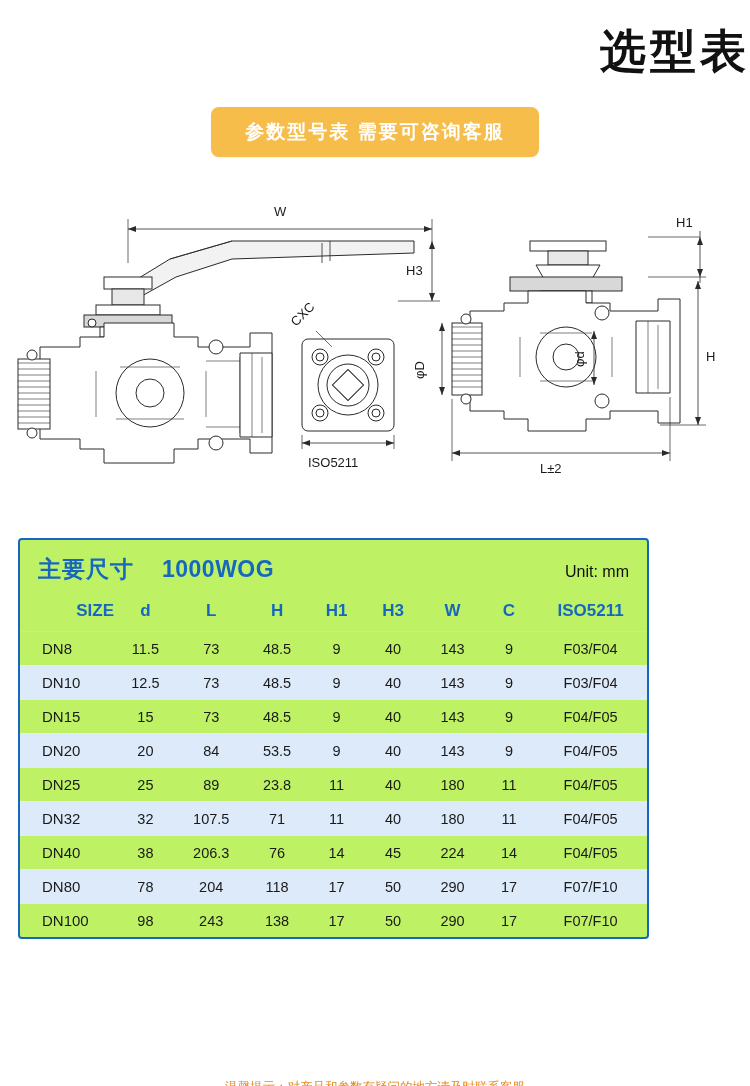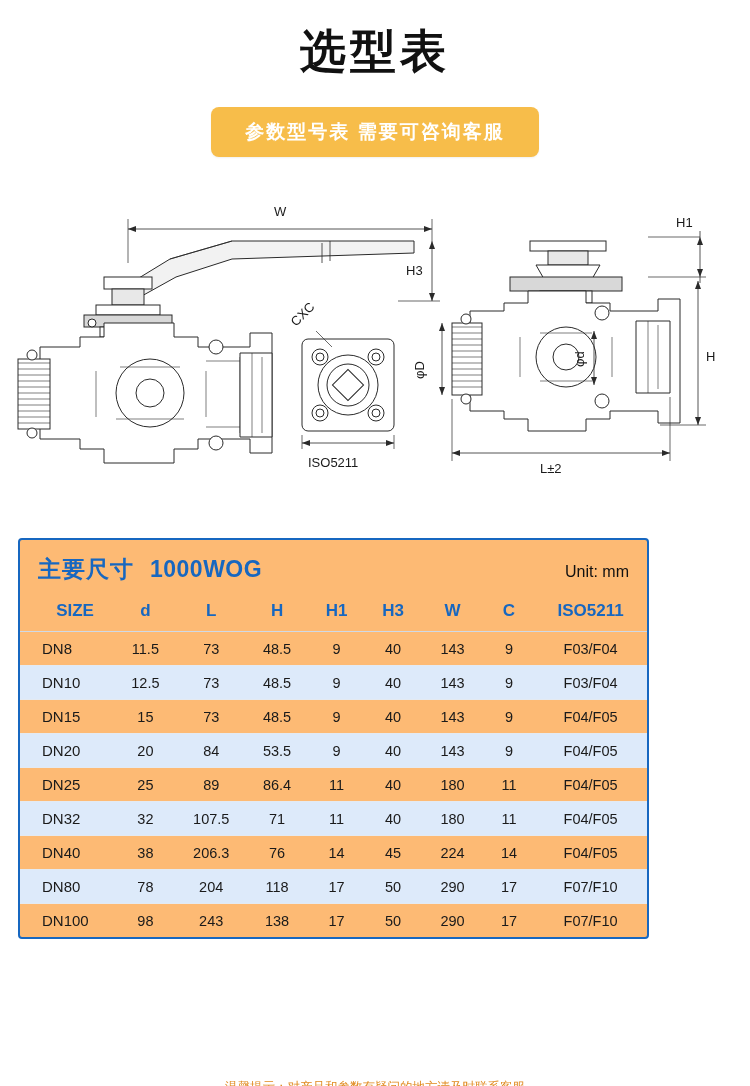--- a/index.html
+++ b/index.html
@@ -16,21 +16,21 @@
     overflow: hidden;
   }
   .page {
     width: 750px;
     height: 1086px;
     position: relative;
   }
 
   
   .main-title {
-    text-align: center;
+    text-align: right;
     font-size: 46px;
     font-weight: bold;
     letter-spacing: 4px;
     color: #111;
     margin-top: 26px;
     line-height: 1.1;
   }
   .subtitle-wrap {
     display: flex;
     justify-content: center;
@@ -58,60 +58,60 @@
 
   
   .table-card {
     position: absolute;
     left: 18px;
     top: 512px;
     width: 631px;
     border: 2px solid #1767c0;
     border-radius: 4px;
     box-sizing: border-box;
-    background: #fdba74;
+    background: #bef264;
     overflow: hidden;
   }
   .table-head {
     display: flex;
     align-items: baseline;
     padding: 14px 18px 8px 18px;
   }
   .table-head .t-title {
     font-size: 23px;
     font-weight: bold;
     color: #1767c0;
     letter-spacing: 1px;
   }
   .table-head .t-sub {
     font-size: 23px;
     font-weight: bold;
     color: #1767c0;
-    margin-left: 16px;
+    margin-left: 28px;
     letter-spacing: 0.5px;
   }
   .table-head .t-unit {
     margin-left: auto;
     font-size: 16px;
     color: #111;
   }
   table {
     width: 100%;
     border-collapse: collapse;
     table-layout: fixed;
   }
   thead th {
     color: #1767c0;
     font-size: 17px;
     font-weight: bold;
     padding: 8px 0 10px 0;
     text-align: center;
     border-bottom: 1px solid #cfd9e6;
   }
-  thead th.col-size { text-align: center; padding-left: 16px; }
+  thead th.col-size { text-align: right; padding-left: 16px; }
   tbody td {
     font-size: 14.5px;
     text-align: center;
     padding: 8px 0;
     color: #1a1a1a;
     border-bottom: 1px solid #e4eaf1;
   }
   tbody td.col-size {
     text-align: left;
     padding-left: 22px;
@@ -382,21 +382,21 @@
           <td>9</td>
           <td>40</td>
           <td>143</td>
           <td>9</td>
           <td>F04/F05</td>
         </tr>
         <tr>
           <td class="col-size">DN25</td>
           <td>25</td>
           <td>89</td>
-          <td>86.4</td>
+          <td>23.8</td>
           <td>11</td>
           <td>40</td>
           <td>180</td>
           <td>11</td>
           <td>F04/F05</td>
         </tr>
         <tr class="alt">
           <td class="col-size">DN32</td>
           <td>32</td>
           <td>107.5</td>

